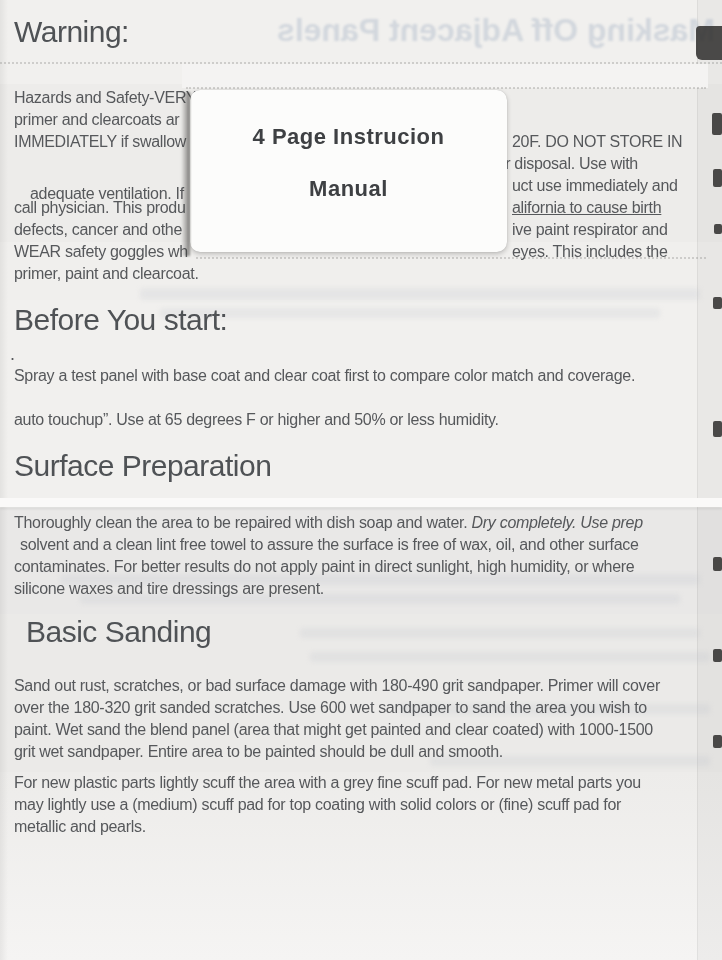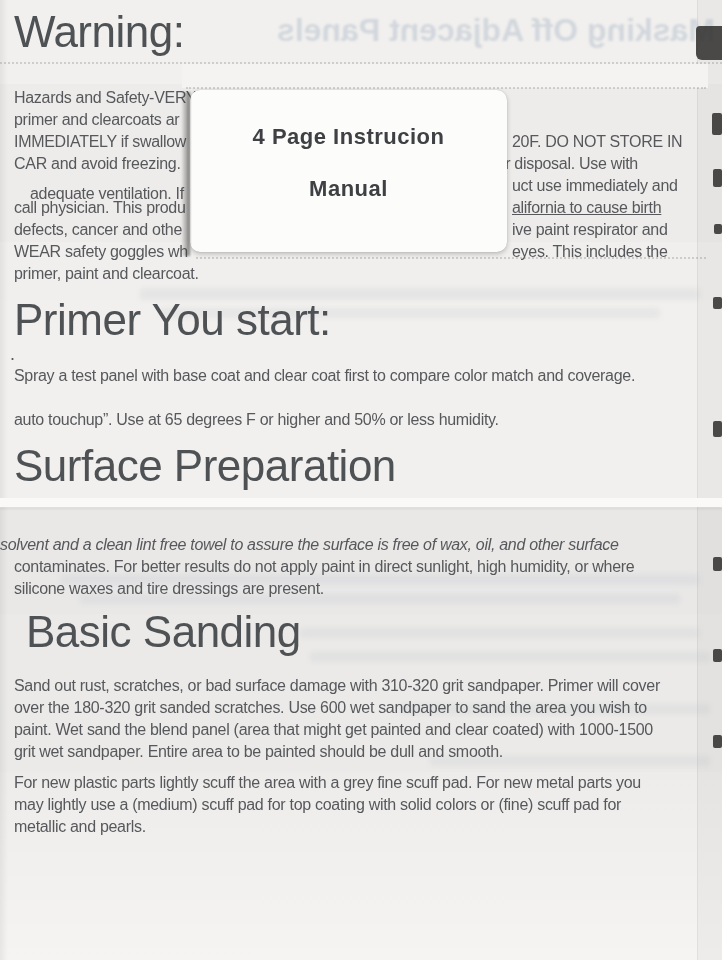--- a/index.html
+++ b/index.html
@@ -21,21 +21,21 @@
   .b-leftedge{top:0;height:960px;width:8px;background:linear-gradient(to right,rgba(0,0,0,0.06),rgba(0,0,0,0));}
   .edge-strip{position:absolute;left:0;right:0;top:498px;height:9px;background:#faf9f8;box-shadow:0 2px 3px rgba(0,0,0,0.08);}
   .strip-above-label{position:absolute;left:182px;right:14px;top:64px;height:24px;background:#f4f3f2;}
   .perf{position:absolute;border-top:2px dotted rgba(140,140,138,0.35);height:0;}
   .perf1{left:0;right:0;top:62px;}
   .perf2{left:186px;right:16px;top:87px;}
   .perf3{left:196px;right:16px;top:257px;}
 
   .h1{
     position:absolute;left:14px;
-    font-size:44px;line-height:44px;letter-spacing:-0.5px;
+    font-size:30px;line-height:44px;letter-spacing:-0.5px;
     color:#4f5255;font-weight:400;white-space:nowrap;
   }
   .bodyline{
     position:absolute;white-space:nowrap;
     font-size:16px;line-height:20px;letter-spacing:-0.3px;
     color:#56585b;
   }
   .ital{font-style:italic;}
   .dot{position:absolute;left:10px;top:344px;font-size:18px;color:#56585b;}
 
@@ -105,50 +105,50 @@
   <div class="ghost-streak" style="top:652px;left:310px;width:400px;height:10px;"></div>
   <div class="ghost-streak" style="top:704px;left:400px;width:310px;height:10px;"></div>
   <div class="ghost-streak" style="top:756px;left:430px;width:280px;height:10px;"></div>
 
   <div class="h1" style="top:10px;">Warning:</div>
 
   <div class="bodyline" style="top:88px;left:14px;">Hazards and Safety-VERY</div>
   <div class="bodyline" style="top:110px;left:14px;">primer and clearcoats ar</div>
   <div class="bodyline" style="top:132px;left:14px;">IMMEDIATELY if swallow</div>
   <div class="bodyline" style="top:132px;left:512px;">20F. DO NOT STORE IN</div>
-  <div class="bodyline" style="top:154px;left:14px;">CAR and avoid freezing.</div>
   <div class="bodyline" style="top:154px;left:488px;">per disposal. Use with</div>
   <div class="bodyline" style="top:184px;left:14px;margin-left:16px;">adequate ventilation. If</div>
   <div class="bodyline" style="top:176px;left:512px;">uct use immediately and</div>
   <div class="bodyline" style="top:198px;left:14px;">call physician. This produ</div>
   <div class="bodyline" style="top:198px;left:512px;text-decoration:underline;">alifornia to cause birth</div>
   <div class="bodyline" style="top:220px;left:14px;">defects, cancer and othe</div>
   <div class="bodyline" style="top:220px;left:512px;">ive paint respirator and</div>
   <div class="bodyline" style="top:242px;left:14px;">WEAR safety goggles wh</div>
   <div class="bodyline" style="top:242px;left:512px;">eyes. This includes the</div>
   <div class="bodyline" style="top:264px;left:14px;">primer, paint and clearcoat.</div>
 
   <div class="label">
     <div class="label-shadow"></div>
     <div class="label-text label-l1">4 Page Instrucion</div>
     <div class="label-text label-l2">Manual</div>
   </div>
 
-  <div class="h1" style="top:298px;">Primer You start:</div>
+  <div class="h1" style="top:298px;">Before You start:</div>
   <div class="dot">.</div>
   <div class="bodyline" style="top:366px;left:14px;">Spray a test panel with base coat and clear coat first to compare color match and coverage.</div>
   <div class="bodyline" style="top:410px;left:14px;">auto touchup”.  Use at 65 degrees F or higher and 50% or less humidity.</div>
 
   <div class="h1" style="top:444px;">Surface Preparation</div>
-  <div class="bodyline" style="top:535px;left:0;font-style:italic;">solvent and a clean lint free towel to assure the surface is free of wax, oil, and other surface</div>
+  <div class="bodyline" style="top:513px;left:14px;"><span>Thoroughly clean the area to be repaired with dish soap and water.  </span><span class="ital">Dry completely. Use prep</span></div>
+  <div class="bodyline" style="top:535px;left:20px;">solvent and a clean lint free towel to assure the surface is free of wax, oil, and other surface</div>
   <div class="bodyline" style="top:557px;left:14px;">contaminates. For better results do not apply paint in direct sunlight, high humidity, or where</div>
   <div class="bodyline" style="top:579px;left:14px;">silicone waxes and tire dressings are present.</div>
 
   <div class="h1" style="top:610px;left:26px;">Basic Sanding</div>
-  <div class="bodyline" style="top:676px;left:14px;">Sand out rust, scratches, or bad surface damage with 310-320 grit sandpaper. Primer will cover</div>
+  <div class="bodyline" style="top:676px;left:14px;">Sand out rust, scratches, or bad surface damage with 180-490 grit sandpaper. Primer will cover</div>
   <div class="bodyline" style="top:698px;left:14px;">over the 180-320 grit sanded scratches. Use 600 wet sandpaper to sand the area you wish to</div>
   <div class="bodyline" style="top:720px;left:14px;">paint. Wet sand the blend panel (area that might get painted and clear coated) with 1000-1500</div>
   <div class="bodyline" style="top:742px;left:14px;">grit wet sandpaper. Entire area to be painted should be dull and smooth.</div>
 
   <div class="bodyline" style="top:773px;left:14px;">For new plastic parts lightly scuff the area with a grey fine scuff pad. For new metal parts you</div>
   <div class="bodyline" style="top:795px;left:14px;">may lightly use a (medium) scuff pad for top coating with solid colors or (fine) scuff pad for</div>
   <div class="bodyline" style="top:817px;left:14px;">metallic and pearls.</div>
 
   <div class="scan-mark" style="top:26px;right:0;width:26px;height:34px;border-radius:4px 0 0 6px;"></div>
   <div class="scan-mark" style="top:113px;right:0;width:10px;height:22px;"></div>

